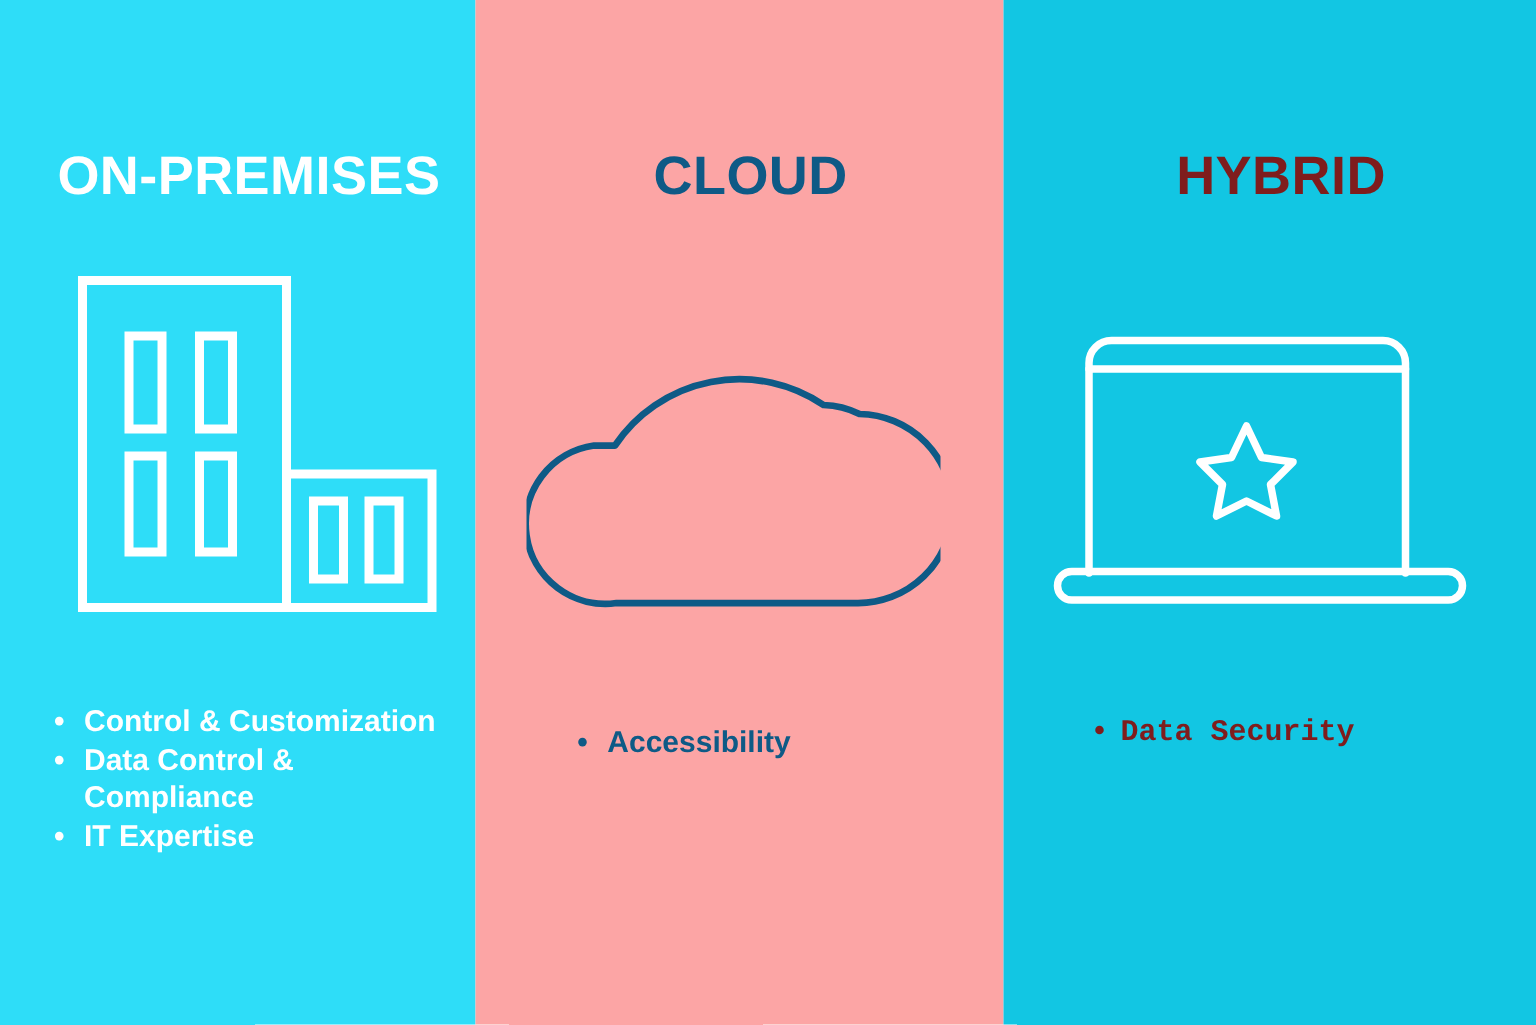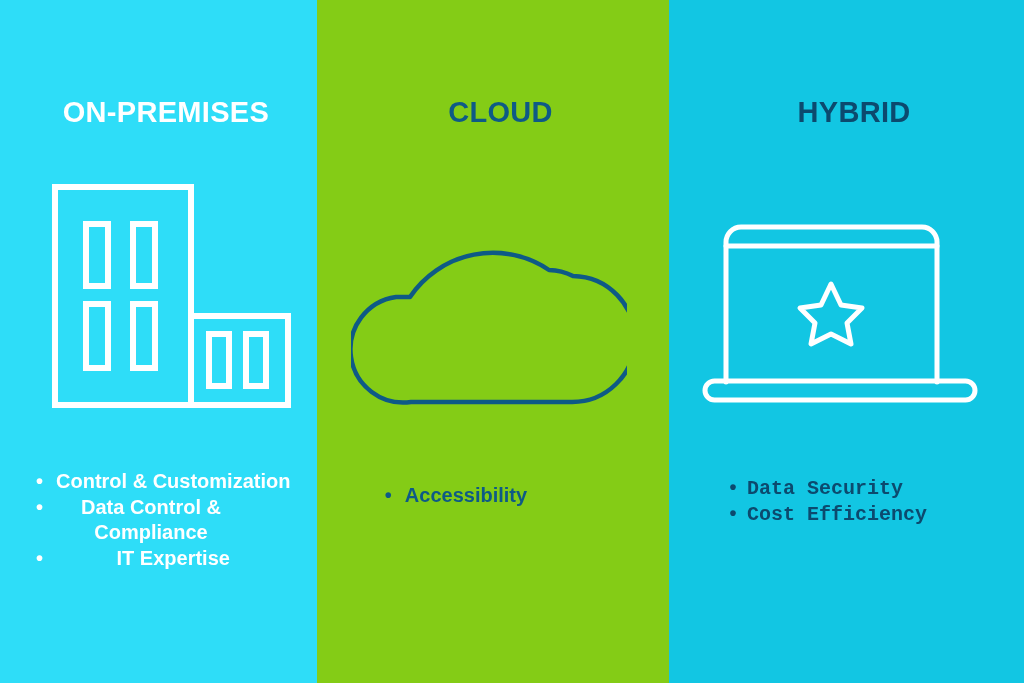--- a/index.html
+++ b/index.html
@@ -1,22 +1,22 @@
 <!DOCTYPE html>
 <html><head>
 <meta charset="utf-8">
 <style>
   html, body { margin:0; padding:0; }
   body { width:1024px; height:683px; overflow:hidden; font-family:"Liberation Sans", sans-serif; }
   .wrap { display:flex; width:1024px; height:683px; }
   .col { position:relative; height:683px; }
   .c1 { width:341px; background:#2EDDF8; color:#ffffff; }
-  .c2 { width:379px; background:#84cc16; color:#0E5A86; }
-  .c3 { width:382px; background:#12C6E3; color:#0c4a6e; }
-  .title { position:absolute; left:0; right:0; top:96px; text-align:center; font-weight:bold; font-size:29px; letter-spacing:0.3px;padding-left:15px; }
+  .c2 { width:379px; background:#fca5a5; color:#0E5A86; }
+  .c3 { width:382px; background:#12C6E3; color:#7f1d1d; }
+  .title { position:absolute; left:0; right:0; top:96px; text-align:center; font-weight:bold; font-size:36px; letter-spacing:0.3px;padding-left:15px; }
   .icon { position:absolute; }
   ul { position:absolute; margin:0; padding:0; list-style:none; font-weight:bold; font-size:20px; line-height:25.5px; }
   li { position:relative; padding-left:22px; }
   li::before { content:"\2022"; position:absolute; left:2px; top:0; }
 </style>
 </head>
 <body>
 
 <div class="wrap">
 
@@ -27,21 +27,21 @@
         <rect x="5" y="5" width="136" height="218"></rect>
         <rect x="141" y="134" width="97" height="89"></rect>
         <rect x="36" y="42" width="22" height="62"></rect>
         <rect x="83" y="42" width="22" height="62"></rect>
         <rect x="36" y="122" width="22" height="64"></rect>
         <rect x="83" y="122" width="22" height="64"></rect>
         <rect x="159" y="152" width="20" height="52"></rect>
         <rect x="196" y="152" width="20" height="52"></rect>
       </g>
     </svg>
-    <ul style="left:34px;top:469px;text-align:center;">
+    <ul style="left:34px;top:469px;">
       <li>Control &amp; Customization</li>
       <li style="width:190px">Data Control &amp; Compliance</li>
       <li>IT Expertise</li>
     </ul>
   </section>
 
   <section class="col c2">
     <div class="title">CLOUD</div>
     <svg class="icon" style="left:34px;top:212px" width="276" height="196" viewBox="0 0 276 196">
       <path d="M 60 190
@@ -68,17 +68,16 @@
                  L 129 77 L 148 119
                  L 139 91
                  L 157 76
                  L 135 75
                  Z" stroke="none"></path>
         <polygon points="129,62 139,83 160,86 145,101 149,122 129,112 109,122 113,101 98,86 119,83"></polygon>
       </g>
     </svg>
     <ul style="left:56px;top:476px;font-family:Liberation Mono, monospace;">
       <li>Data Security</li>
-      <li>Cost Efficiency</li>
     </ul>
   </section>
 
 </div>
 
 </body></html>

